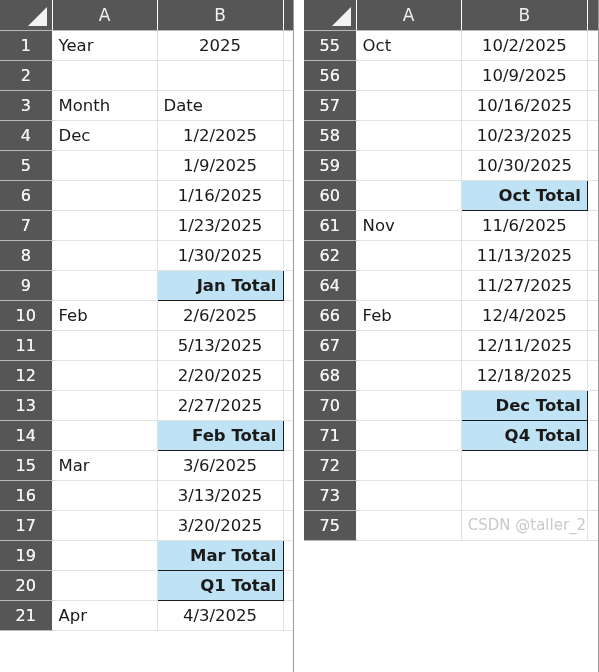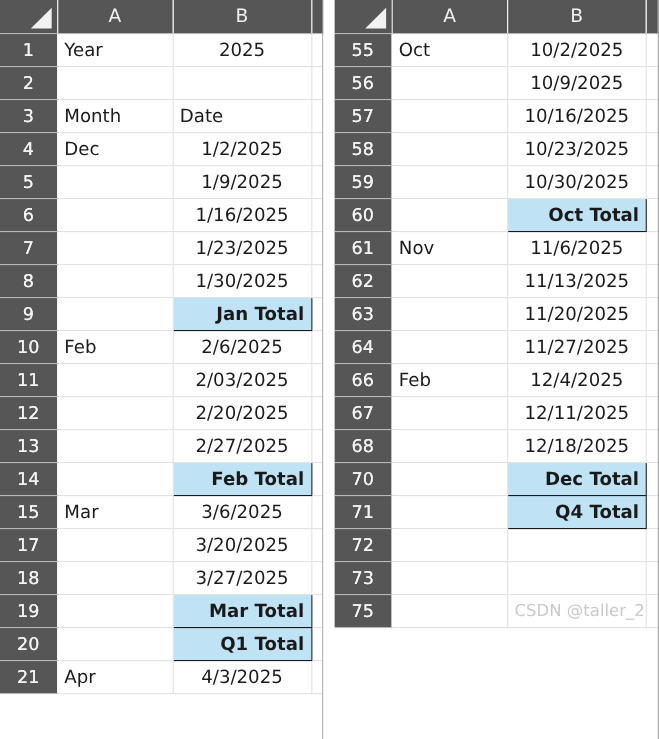--- a/index.html
+++ b/index.html
@@ -219,21 +219,21 @@
           </tr>
           <tr>
             <td class="rowhdr">10</td>
             <td class="cell align-left">Feb</td>
             <td class="cell align-right">2/6/2025</td>
             <td class="cell col-c"></td>
           </tr>
           <tr>
             <td class="rowhdr">11</td>
             <td class="cell align-left"></td>
-            <td class="cell align-right">2/03/2025</td>
+            <td class="cell align-right">5/13/2025</td>
             <td class="cell col-c"></td>
           </tr>
           <tr>
             <td class="rowhdr">12</td>
             <td class="cell align-left"></td>
             <td class="cell align-right">2/20/2025</td>
             <td class="cell col-c"></td>
           </tr>
           <tr>
             <td class="rowhdr">13</td>
@@ -247,29 +247,29 @@
             <td class="cell align-right total">Feb Total</td>
             <td class="cell col-c"></td>
           </tr>
           <tr>
             <td class="rowhdr">15</td>
             <td class="cell align-left">Mar</td>
             <td class="cell align-right">3/6/2025</td>
             <td class="cell col-c"></td>
           </tr>
           <tr>
+            <td class="rowhdr">16</td>
+            <td class="cell align-left"></td>
+            <td class="cell align-right">3/13/2025</td>
+            <td class="cell col-c"></td>
+          </tr>
+          <tr>
             <td class="rowhdr">17</td>
             <td class="cell align-left"></td>
             <td class="cell align-right">3/20/2025</td>
-            <td class="cell col-c"></td>
-          </tr>
-          <tr>
-            <td class="rowhdr">18</td>
-            <td class="cell align-left"></td>
-            <td class="cell align-right">3/27/2025</td>
             <td class="cell col-c"></td>
           </tr>
           <tr>
             <td class="rowhdr">19</td>
             <td class="cell align-left"></td>
             <td class="cell align-right total">Mar Total</td>
             <td class="cell col-c"></td>
           </tr>
           <tr>
             <td class="rowhdr">20</td>
@@ -351,26 +351,20 @@
             <td class="cell align-right">11/6/2025</td>
             <td class="cell col-c"></td>
           </tr>
           <tr>
             <td class="rowhdr">62</td>
             <td class="cell align-left"></td>
             <td class="cell align-right">11/13/2025</td>
             <td class="cell col-c"></td>
           </tr>
           <tr>
-            <td class="rowhdr">63</td>
-            <td class="cell align-left"></td>
-            <td class="cell align-right">11/20/2025</td>
-            <td class="cell col-c"></td>
-          </tr>
-          <tr>
             <td class="rowhdr">64</td>
             <td class="cell align-left"></td>
             <td class="cell align-right">11/27/2025</td>
             <td class="cell col-c"></td>
           </tr>
           <tr>
             <td class="rowhdr">66</td>
             <td class="cell align-left">Feb</td>
             <td class="cell align-right">12/4/2025</td>
             <td class="cell col-c"></td>

